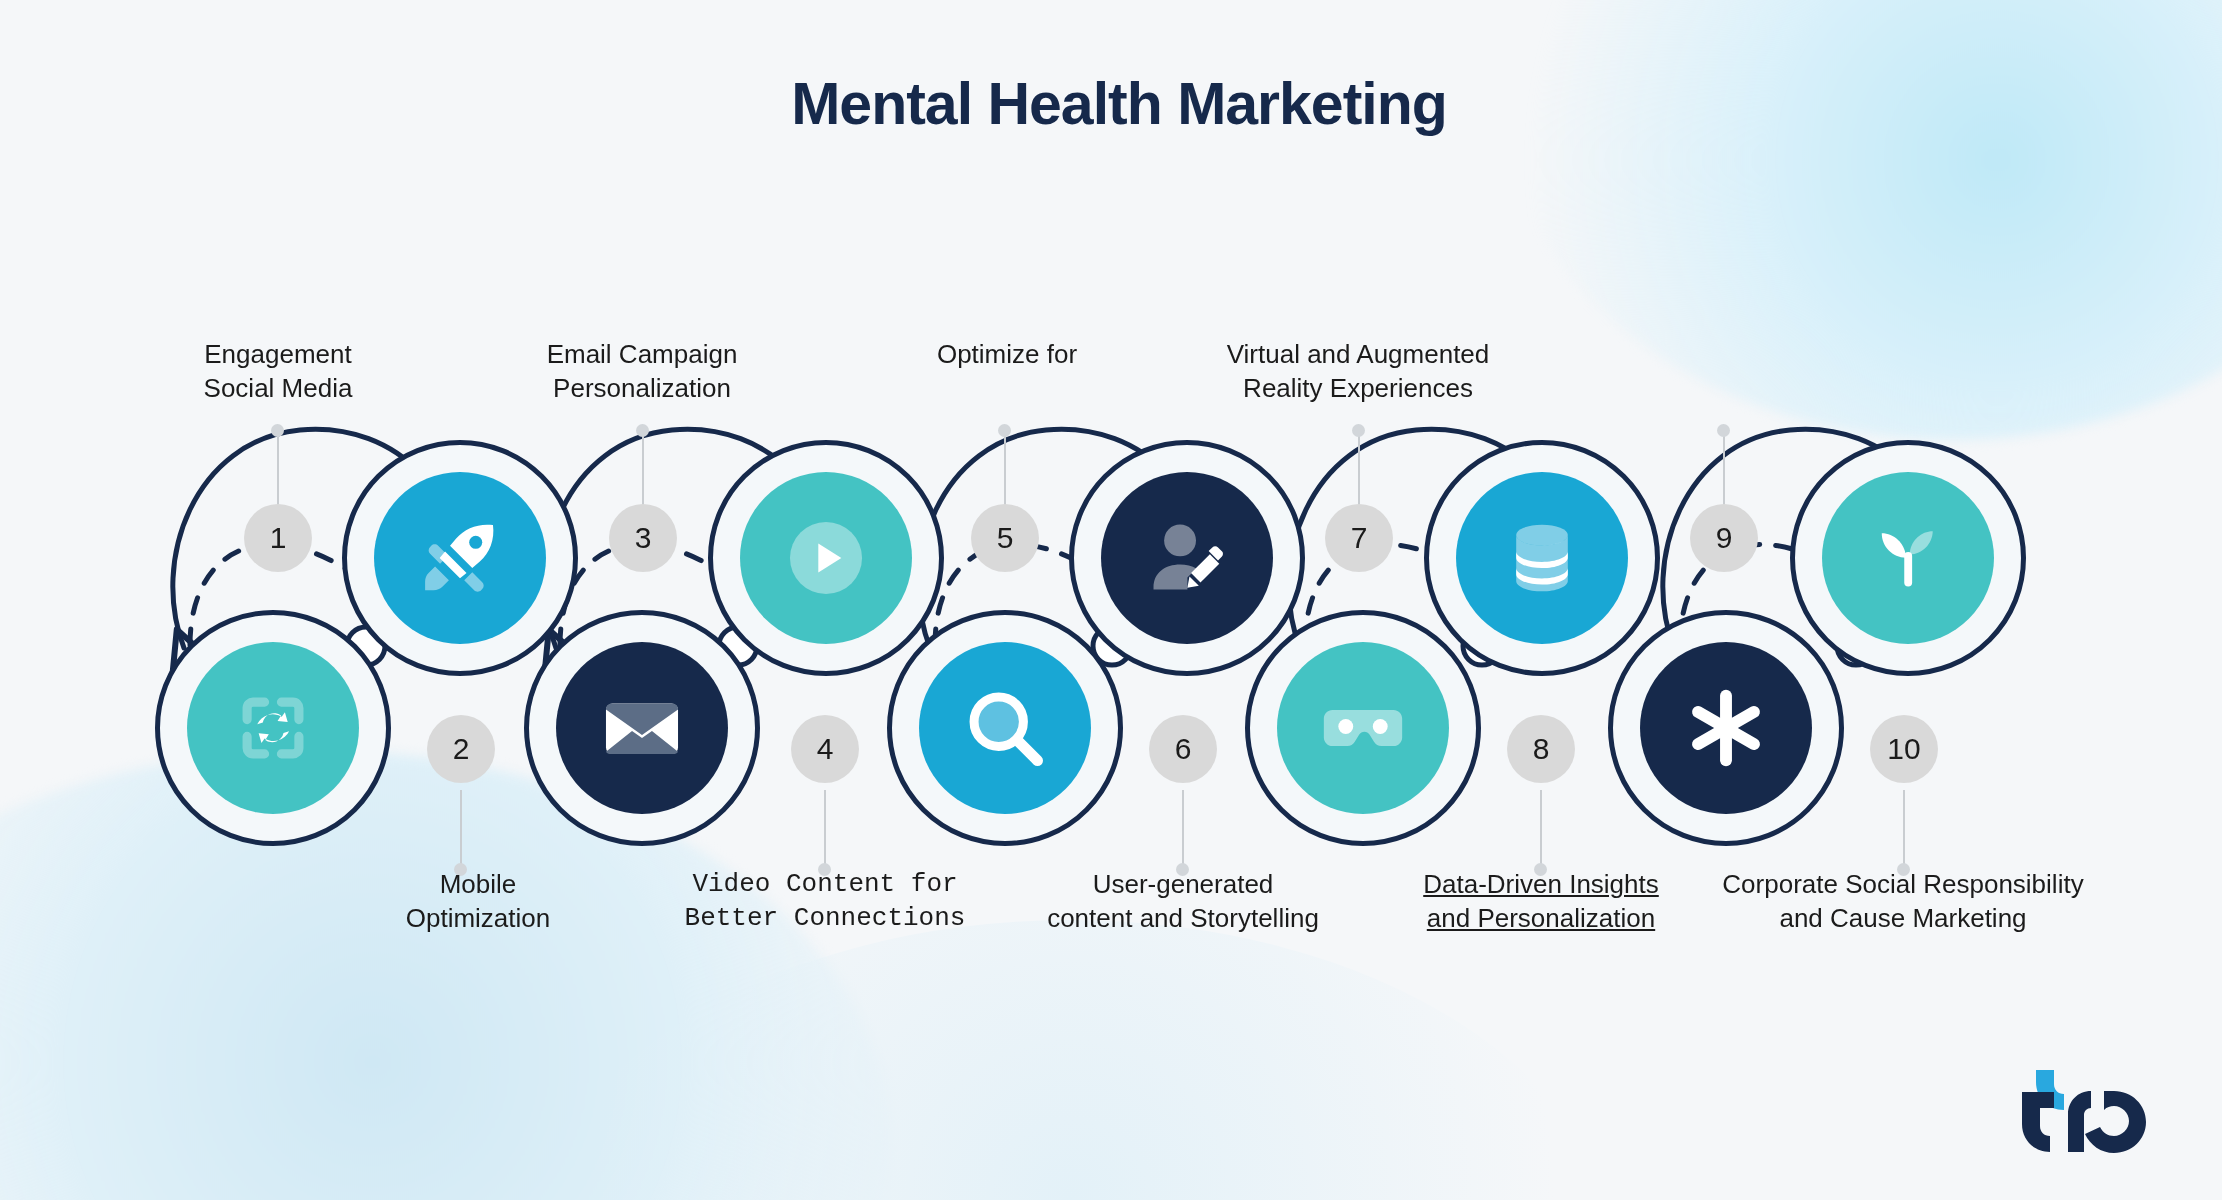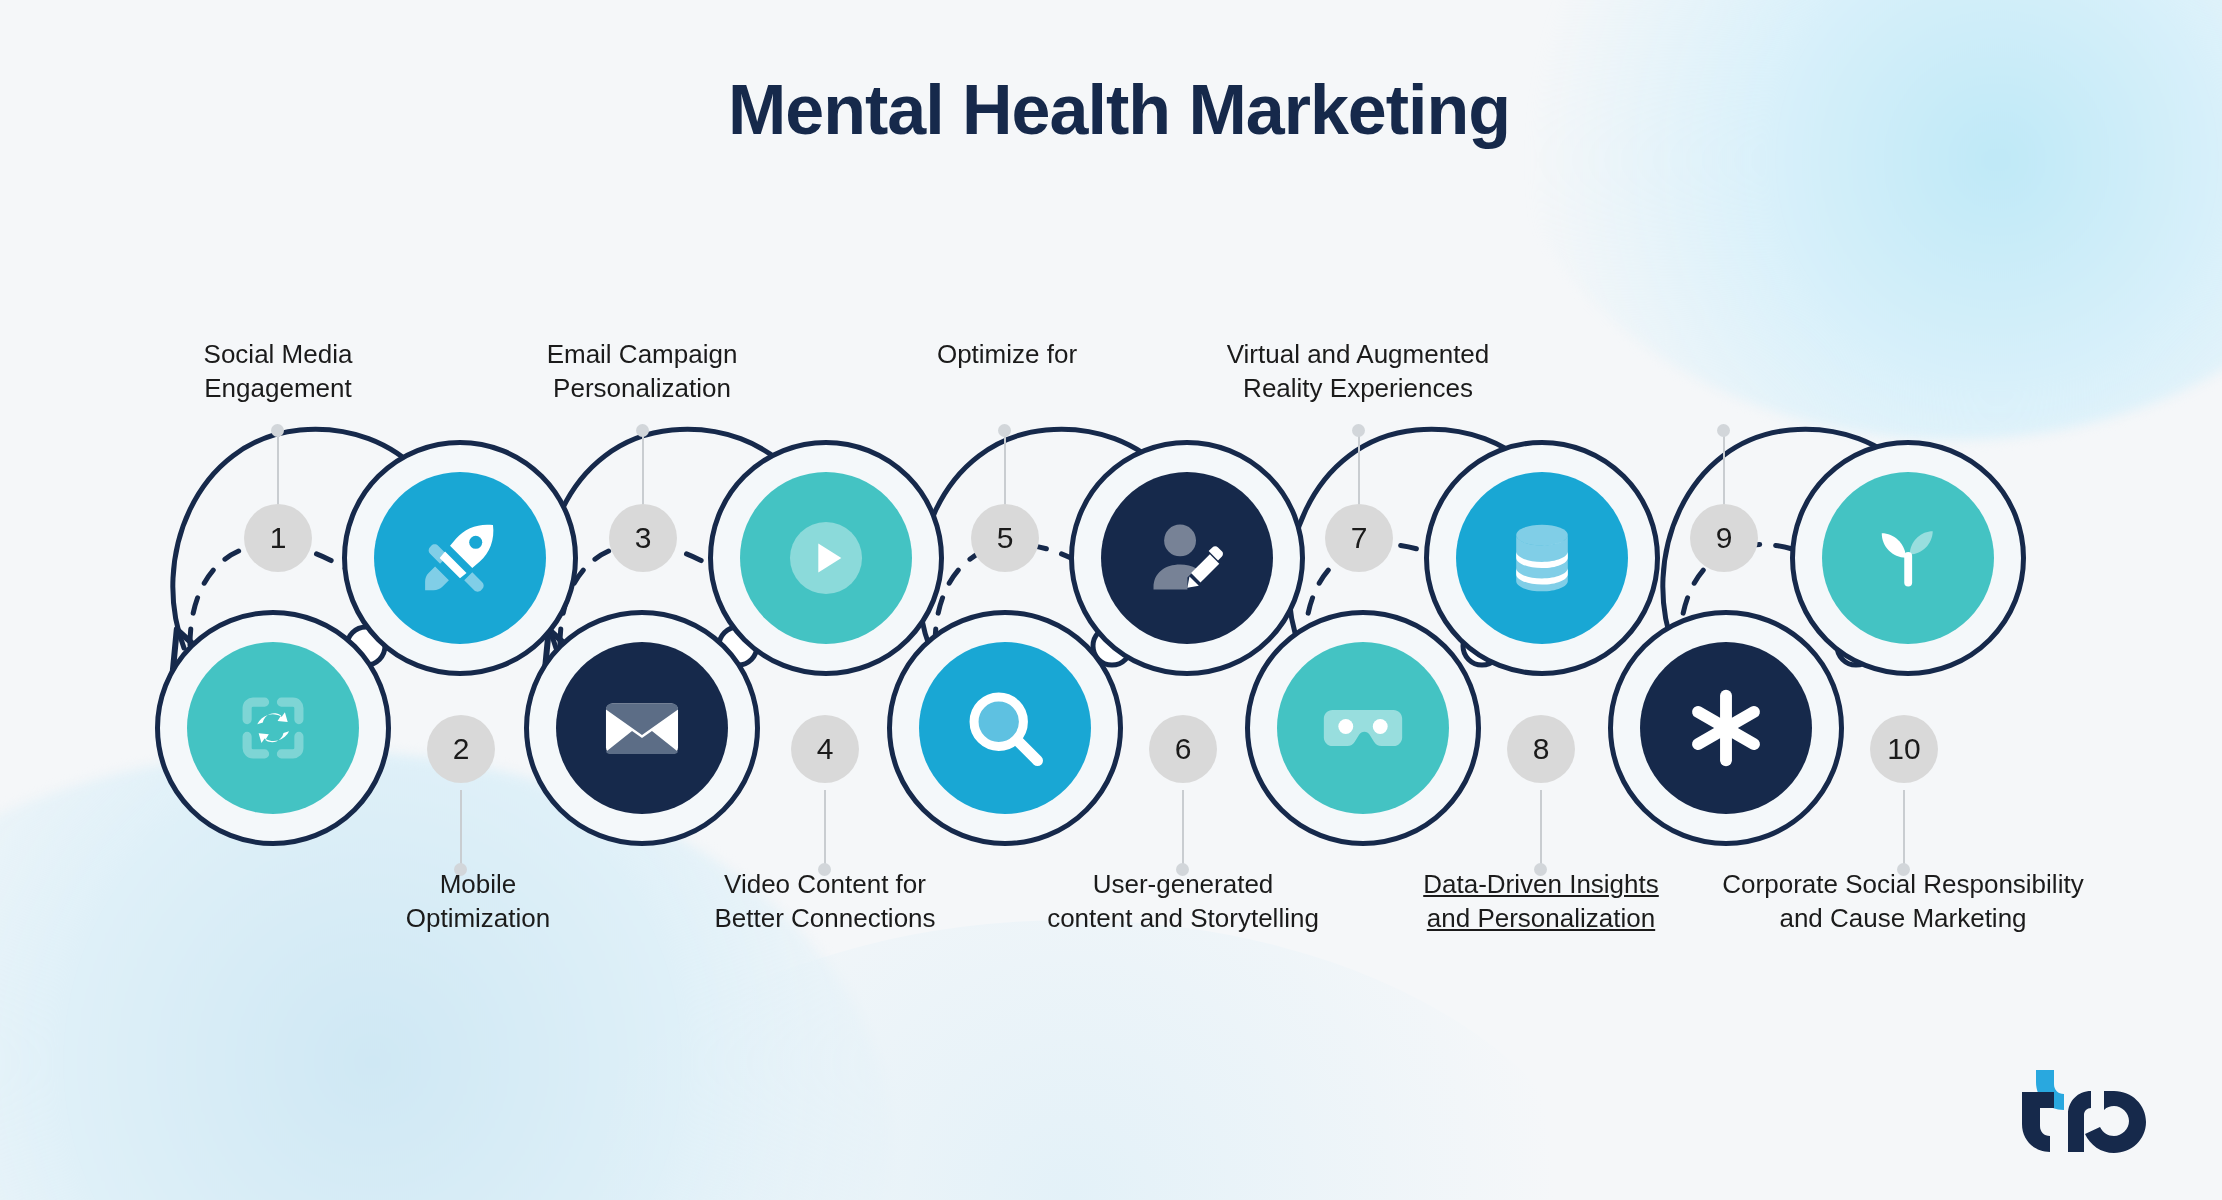--- a/index.html
+++ b/index.html
@@ -47,21 +47,21 @@
     border-radius: 50%;
     background: radial-gradient(circle at 50% 40%, #e3f1f8 0%, rgba(243,249,252,0) 70%);
   }
 
   .title {
     position: absolute;
     left: 16px;
     right: 0;
     top: 72px;
     text-align: center;
-    font-size: 70px;
+    font-size: 59px;
     font-weight: bold;
     letter-spacing: -1px;
     color: #16294b;
     line-height: 1.1;
   }
 
   .diagram {
     position: absolute;
     left: 0;
     top: 0;
@@ -342,40 +342,40 @@
     <span>8</span>
   </div>
   <div class="num" style="left:1690px; top:504px;">
     <span>9</span>
   </div>
   <div class="num" style="left:1870px; top:715px;">
     <span>10</span>
   </div>
 
   <div class="label" style="left:113px; top:338px;">
+    <div>Engagement</div>
     <div>Social Media</div>
-    <div>Engagement</div>
   </div>
   <div class="label" style="left:477px; top:338px;">
     <div>Email Campaign</div>
     <div>Personalization</div>
   </div>
   <div class="label" style="left:842px; top:338px;">
     <div>Optimize for</div>
   </div>
   <div class="label wide" style="left:1158px; top:338px;">
     <div>Virtual and Augmented</div>
     <div>Reality Experiences</div>
   </div>
 
   <div class="label" style="left:313px; top:868px;">
     <div>Mobile</div>
     <div>Optimization</div>
   </div>
-  <div class="label wide" style="left:625px; top:868px;">
+  <div class="label wide" style="left:625px; top:868px;font-family:Liberation Mono, monospace;">
     <div>Video Content for</div>
     <div>Better Connections</div>
   </div>
   <div class="label wide" style="left:983px; top:868px;">
     <div>User-generated</div>
     <div>content and Storytelling</div>
   </div>
   <div class="label wide" style="left:1341px; top:868px;text-decoration:underline;">
     <div>Data-Driven Insights</div>
     <div>and Personalization</div>

